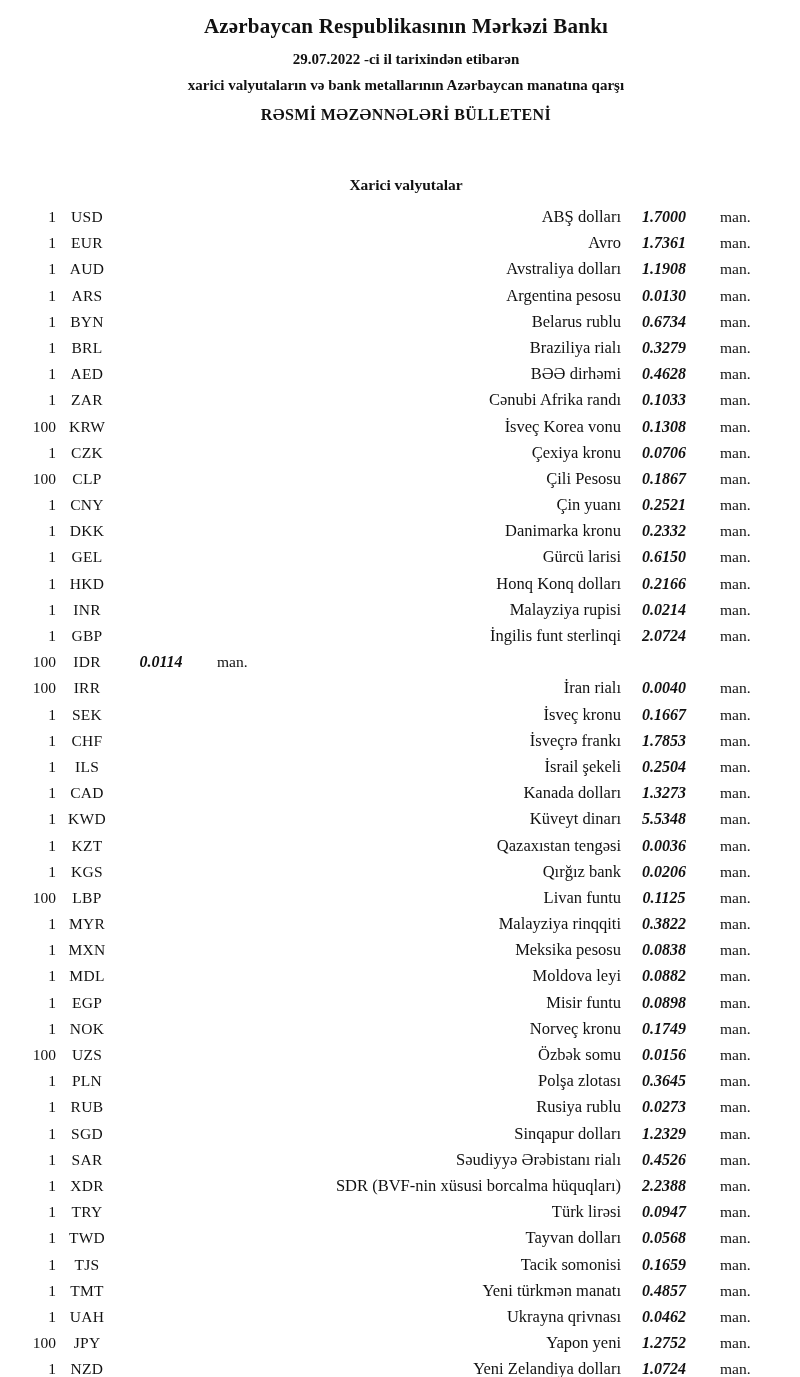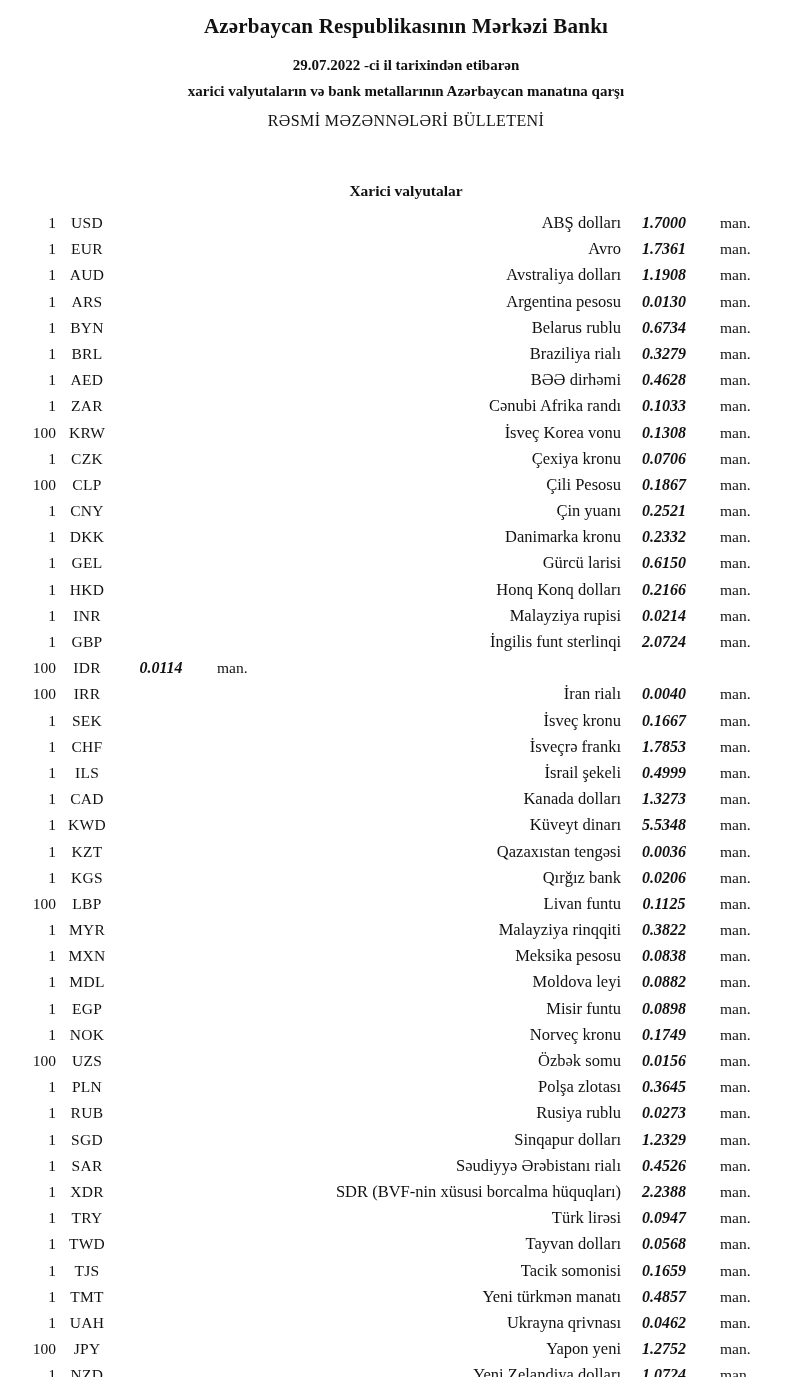--- a/index.html
+++ b/index.html
@@ -25,30 +25,30 @@
   }
   .doc-title {
     font-size: 21px;
     font-weight: bold;
     margin: 4px 0 10px 0;
     letter-spacing: 0.2px;
   }
   .doc-sub1 {
     font-size: 15px;
     font-weight: bold;
-    margin: 18px 0 9px 0;
+    margin: 12px 0 9px 0;
   }
   .doc-sub2 {
     font-size: 15px;
     font-weight: bold;
     margin: 0 0 12px 0;
   }
   .doc-sub3 {
     font-size: 16px;
-    font-weight: normal;
+    font-weight: bold;
     margin: 0;
     letter-spacing: 0.4px;
   }
   .section-title {
     text-align: center;
     font-size: 15.5px;
     font-weight: bold;
     margin-top: 52px;
     margin-bottom: 10px;
   }
@@ -258,21 +258,21 @@
         <span class="qty">1</span>
         <span class="code">CHF</span>
         <span class="name">İsveçrə frankı</span>
         <span class="rate">1.7853</span>
         <span class="unit">man.</span>
       </div>
       <div class="rate-row">
         <span class="qty">1</span>
         <span class="code">ILS</span>
         <span class="name">İsrail şekeli</span>
-        <span class="rate">0.4999</span>
+        <span class="rate">0.2504</span>
         <span class="unit">man.</span>
       </div>
       <div class="rate-row">
         <span class="qty">1</span>
         <span class="code">CAD</span>
         <span class="name">Kanada dolları</span>
         <span class="rate">1.3273</span>
         <span class="unit">man.</span>
       </div>
       <div class="rate-row">

